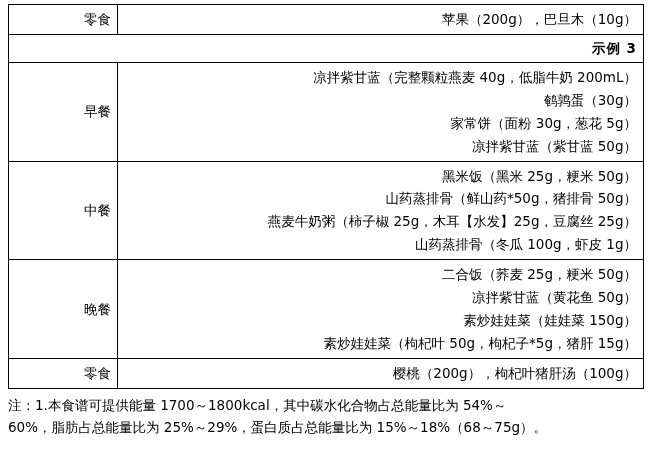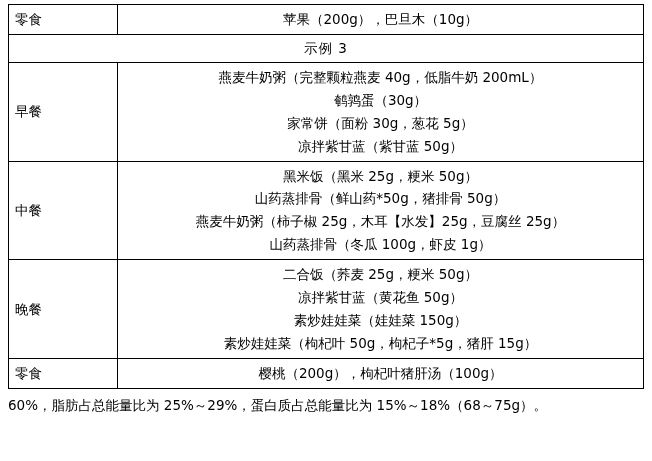--- a/index.html
+++ b/index.html
@@ -29,29 +29,29 @@
   table.menu td {
     border: 1px solid #000000;
     font-size: 13.5px;
     line-height: 1.55;
     padding: 3px 6px;
     vertical-align: middle;
     color: #000;
   }
   td.label {
     width: 96px;
-    text-align: left;
+    text-align: right;
     white-space: nowrap;
   }
   td.content {
-    text-align: center;
+    text-align: right;
   }
   td.section {
-    text-align: center;
-    font-weight: normal;
+    text-align: right;
+    font-weight: bold;
     letter-spacing: 1px;
     margin-top: 45px;
   }
   .lines > div {
     padding: 1px 0;
     white-space: nowrap;
   }
   .note {
     width: 636px;
     margin: 6px 8px 0 8px;
@@ -80,21 +80,21 @@
       </tr>
 
       <tr>
         <td class="section" colspan="2">示例 3</td>
       </tr>
 
       <tr>
         <td class="label">早餐</td>
         <td class="content">
           <div class="lines">
-            <div>燕麦牛奶粥（完整颗粒燕麦 40g，低脂牛奶 200mL）</div>
+            <div>凉拌紫甘蓝（完整颗粒燕麦 40g，低脂牛奶 200mL）</div>
             <div>鹌鹑蛋（30g）</div>
             <div>家常饼（面粉 30g，葱花 5g）</div>
             <div>凉拌紫甘蓝（紫甘蓝 50g）</div>
           </div>
         </td>
       </tr>
 
       <tr>
         <td class="label">中餐</td>
         <td class="content">
@@ -125,17 +125,18 @@
         <td class="content">
           <div class="lines">
             <div>樱桃（200g），枸杞叶猪肝汤（100g）</div>
           </div>
         </td>
       </tr>
     </tbody>
   </table>
 
   <div class="note">
+    <div>注：1.本食谱可提供能量 1700～1800kcal，其中碳水化合物占总能量比为 54%～</div>
     <div>60%，脂肪占总能量比为 25%～29%，蛋白质占总能量比为 15%～18%（68～75g）。</div>
 
   </div>
 
 </div>
 
 </body></html>

